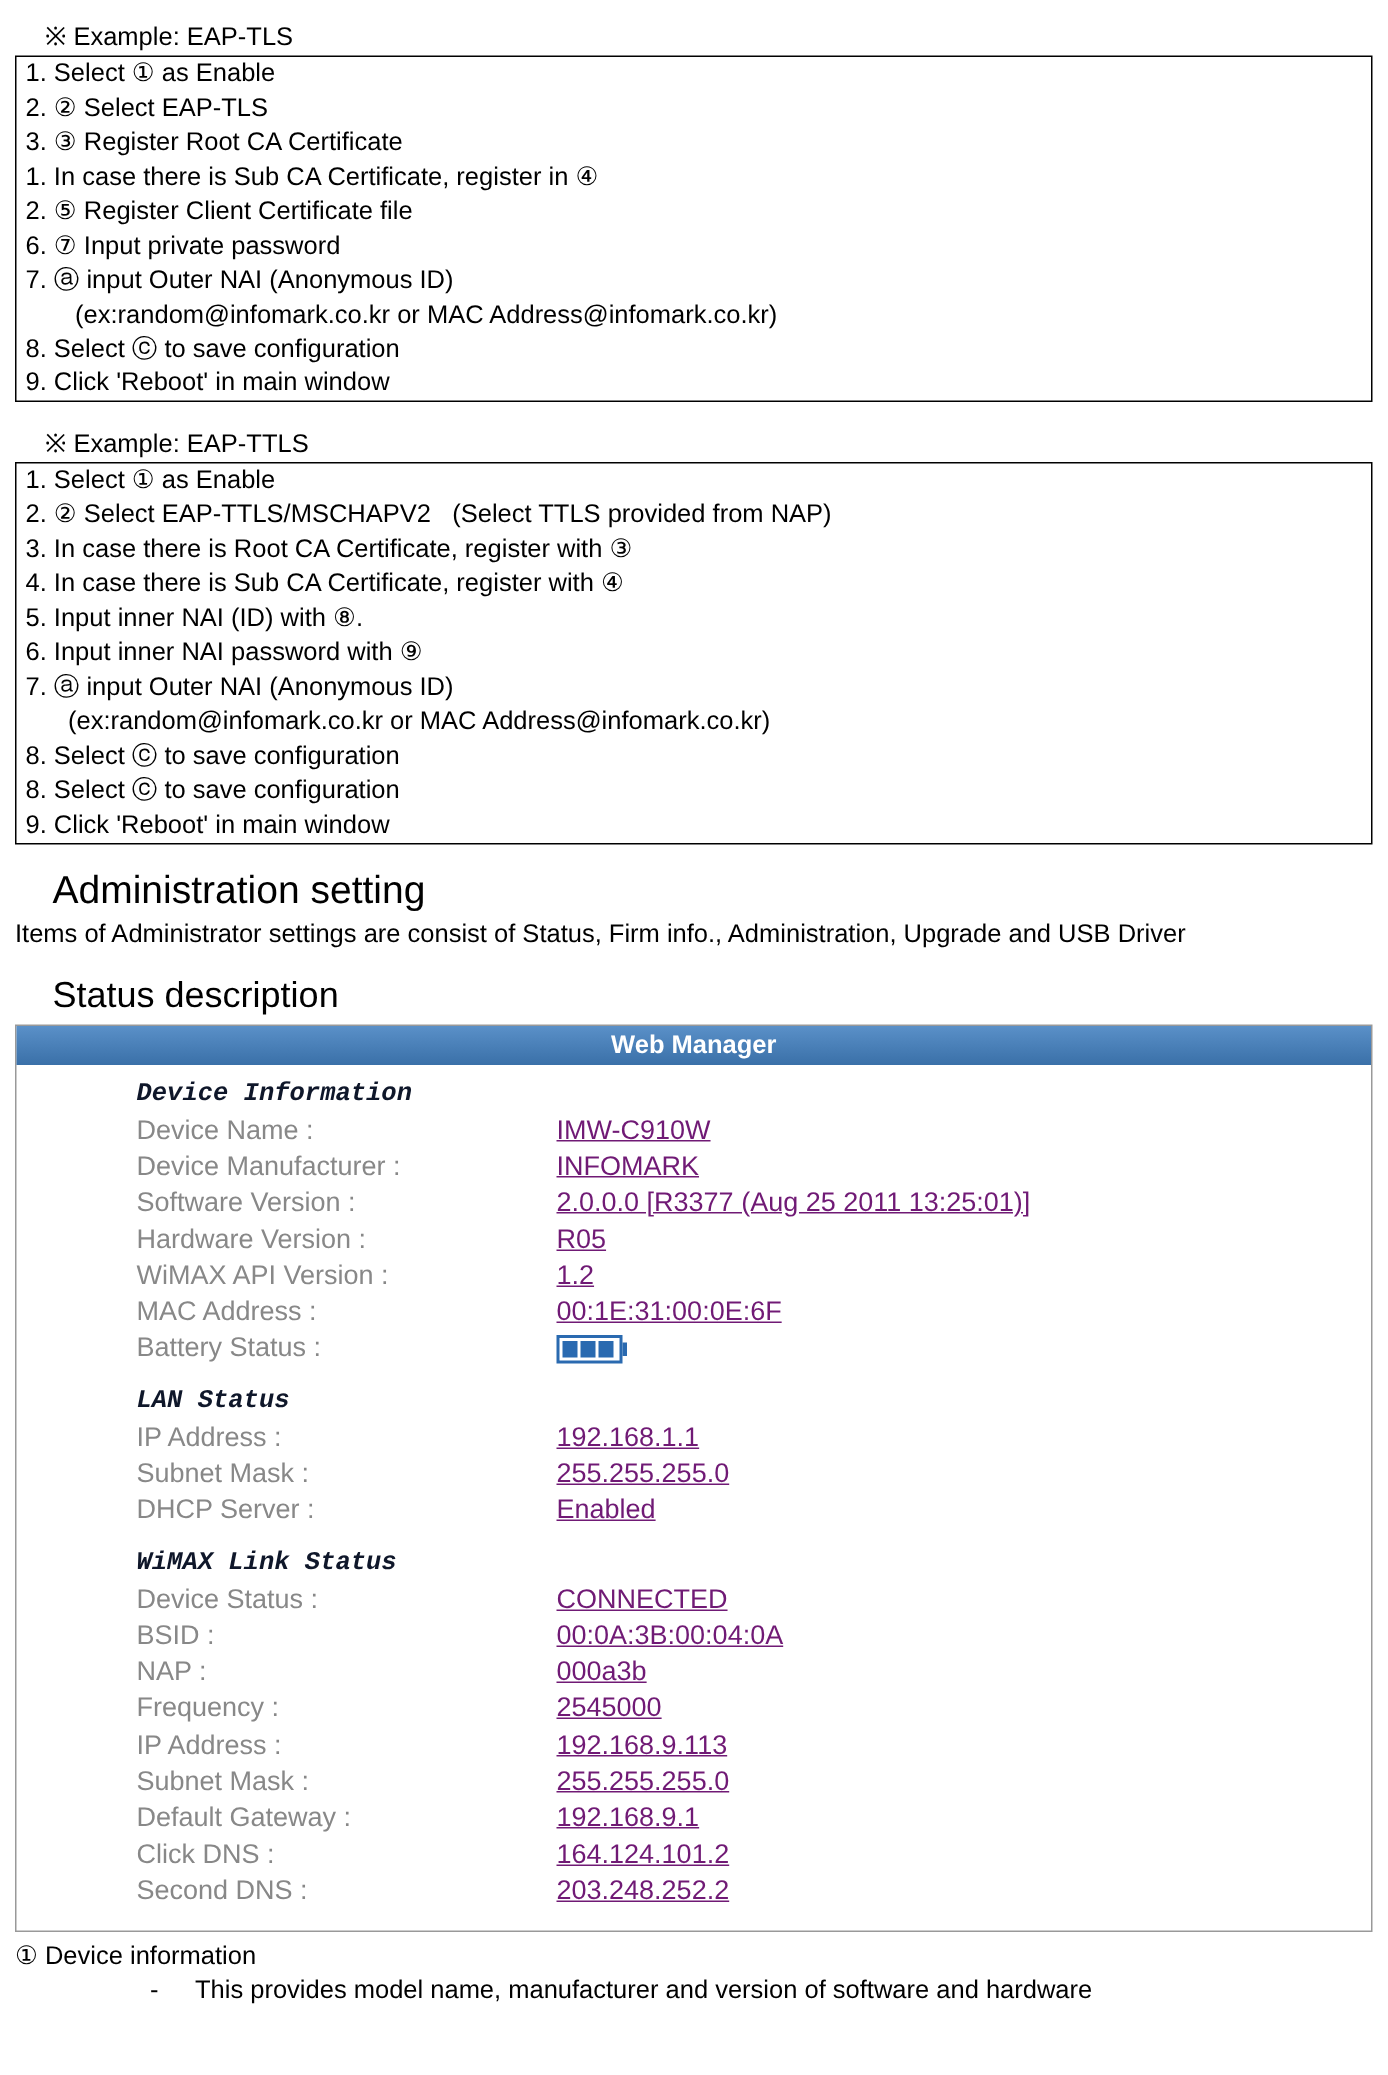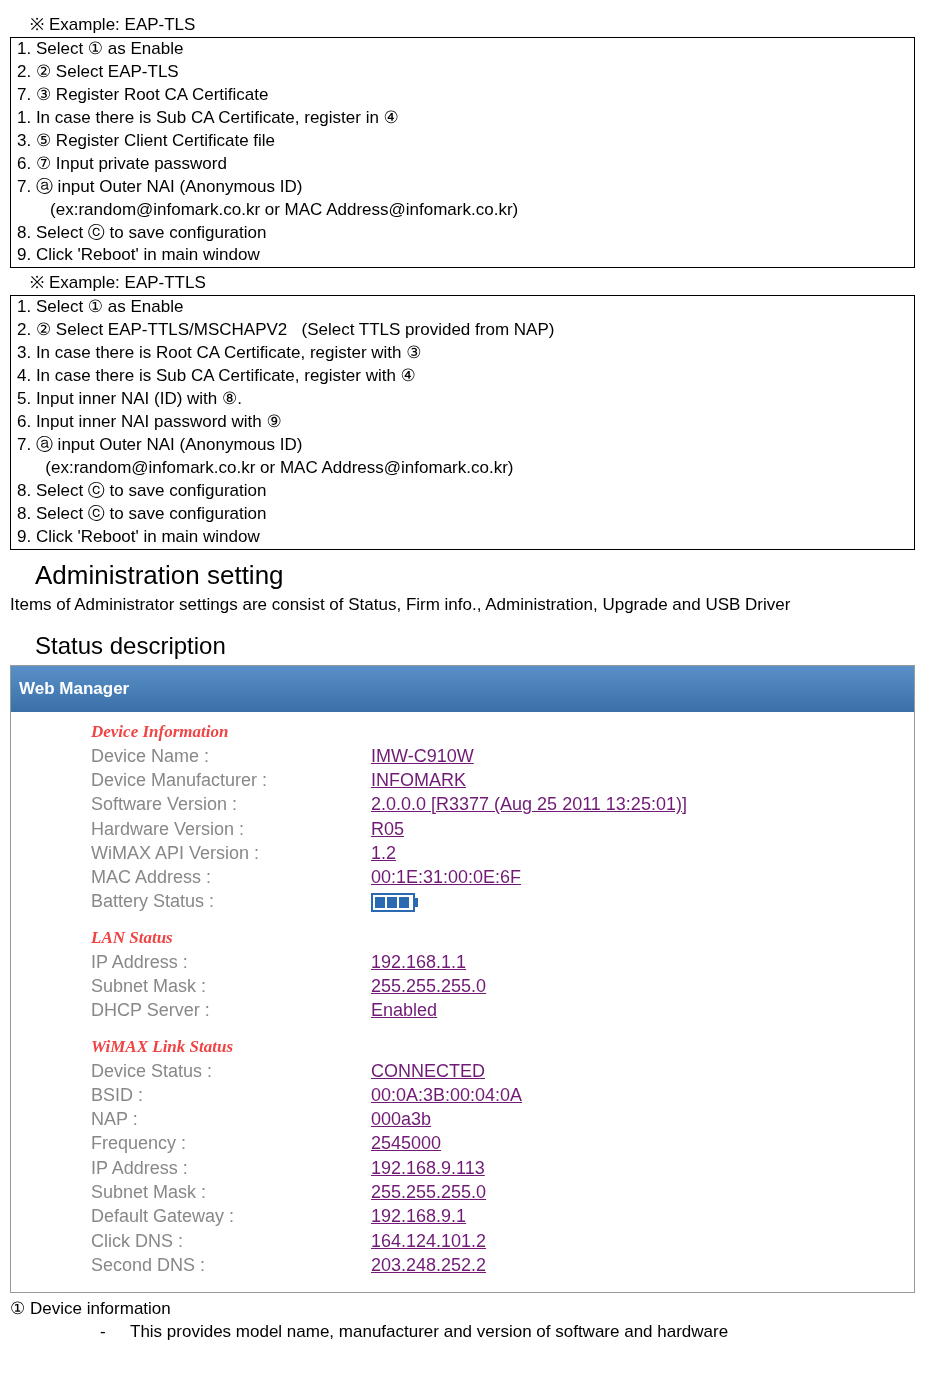--- a/index.html
+++ b/index.html
@@ -10,21 +10,21 @@
       width: 905px;
       color: #000;
     }
     .example-header {
       margin: 2px 12px;
       padding-left: 8px;
     }
     .example-box {
       border: 1px solid #000;
       padding: 0 6px;
-      margin-bottom: 2px;
+      margin-bottom: 15px;
       line-height: 1.35;
     }
     .example-box div {
       margin: 0;
     }
     .section-title {
       font-size: 26px;
       margin: 10px 0 3px 25px;
     }
     .section-text {
@@ -38,30 +38,31 @@
     .web-manager {
       border: 1px solid #999;
       padding: 0;
       margin-bottom: 5px;
     }
     .wm-header {
       background: linear-gradient(to bottom, #5a90c8, #3a70a8);
       color: #fff;
       font-weight: bold;
       font-size: 17px;
-      padding: 13px 8px;
+      padding: 3px 8px;
+      text-align: center;
     }
     .wm-body {
       padding: 10px 40px 15px 80px;
     }
     .group-title {
-      color: #ef4444;
+      color: #0f172a;
       font-weight: bold;
       font-style: italic;
-      font-family: Liberation Serif, serif;
+      font-family: Liberation Mono, monospace;
       margin-top: 14px;
       margin-bottom: 2px;
     }
     .group-title.first {
       margin-top: 0;
     }
     .kv-row {
       display: flex;
       line-height: 1.35;
       font-size: 18px;
@@ -112,23 +113,23 @@
       width: 30px;
     }
   </style>
 </head>
 <body>
 
 <div class="example-header">※ Example: EAP-TLS</div>
 <div class="example-box">
   <div>1. Select ① as Enable</div>
   <div>2. ② Select EAP-TLS</div>
-  <div>7. ③ Register Root CA Certificate</div>
+  <div>3. ③ Register Root CA Certificate</div>
   <div>1. In case there is Sub CA Certificate, register in ④</div>
-  <div>3. ⑤ Register Client Certificate file</div>
+  <div>2. ⑤ Register Client Certificate file</div>
   <div>6. ⑦ Input private password</div>
   <div>7. ⓐ input Outer NAI (Anonymous ID)</div>
   <div>&nbsp;&nbsp;&nbsp;&nbsp;&nbsp;&nbsp;&nbsp;(ex:random@infomark.co.kr or MAC Address@infomark.co.kr)</div>
   <div>8. Select ⓒ to save configuration</div>
   <div>9. Click 'Reboot' in main window</div>
 </div>
 
 <div class="example-header">※ Example: EAP-TTLS</div>
 <div class="example-box">
   <div>1. Select ① as Enable</div>

